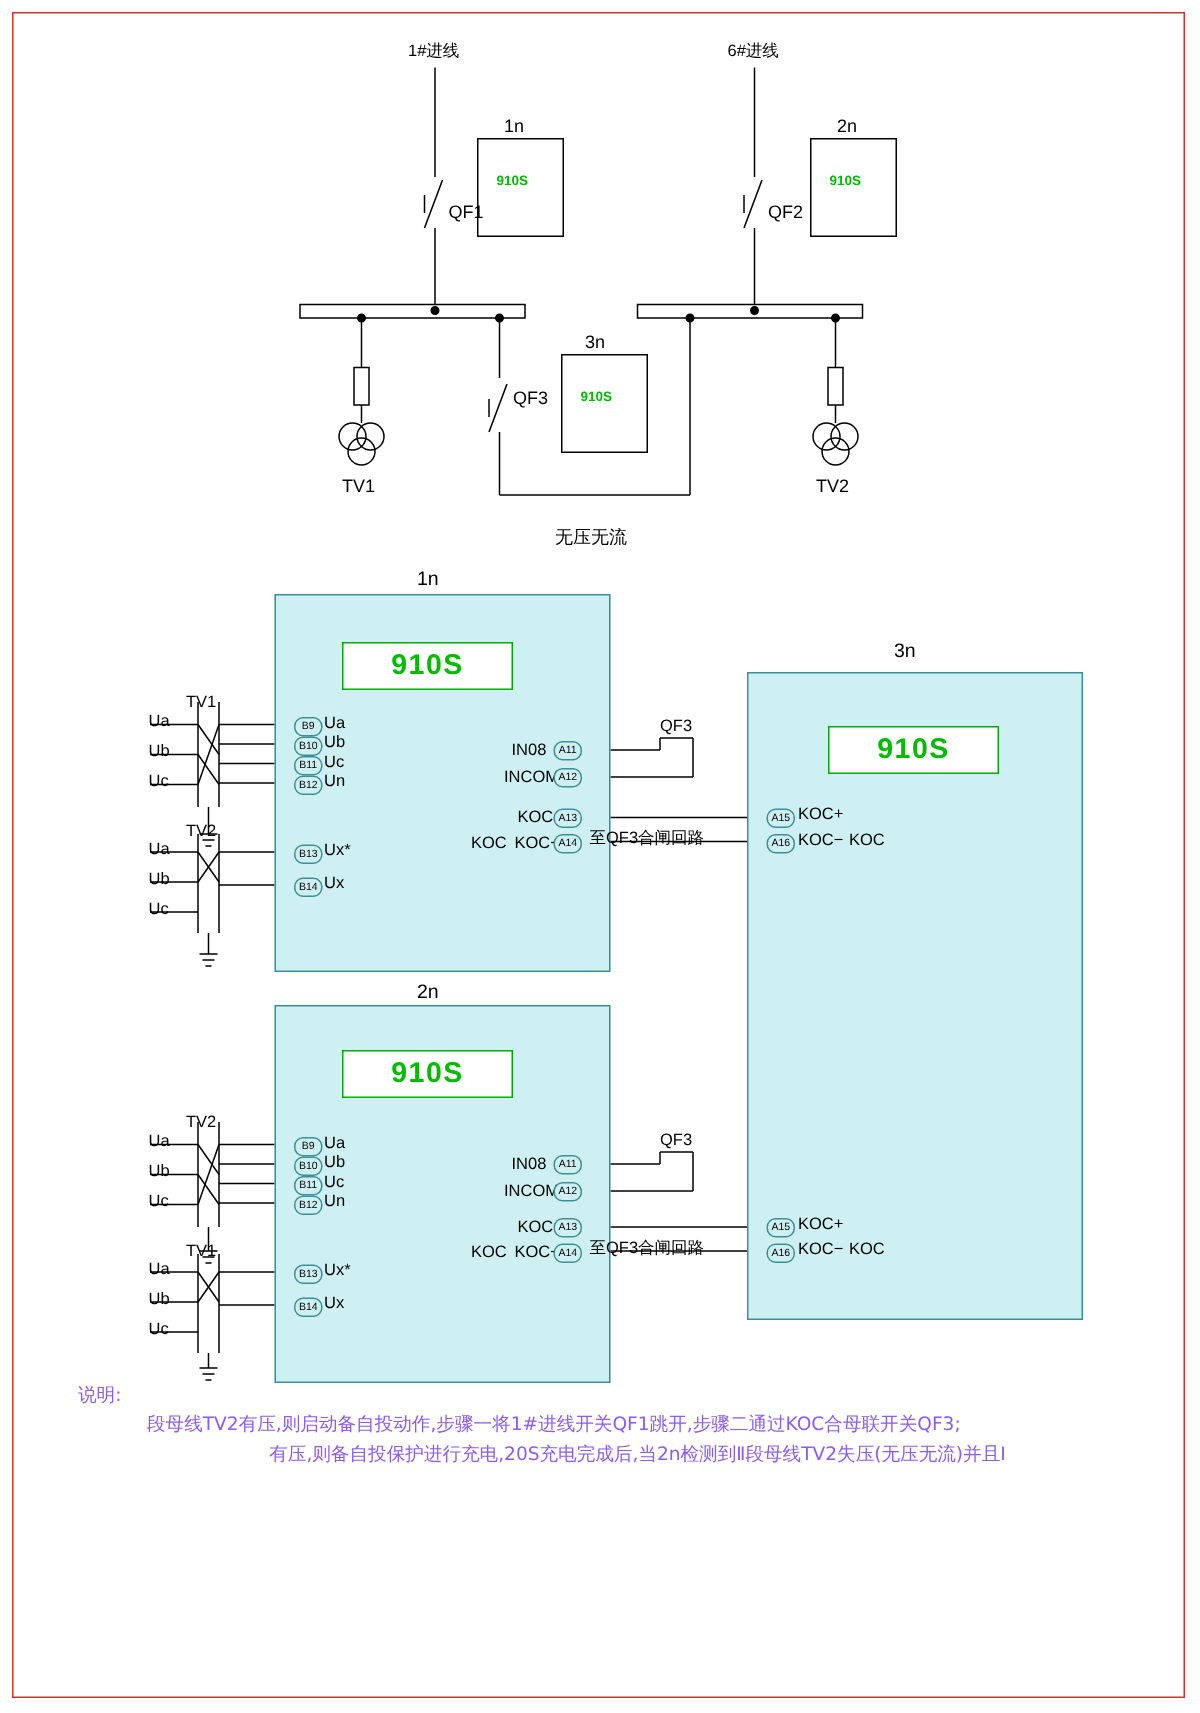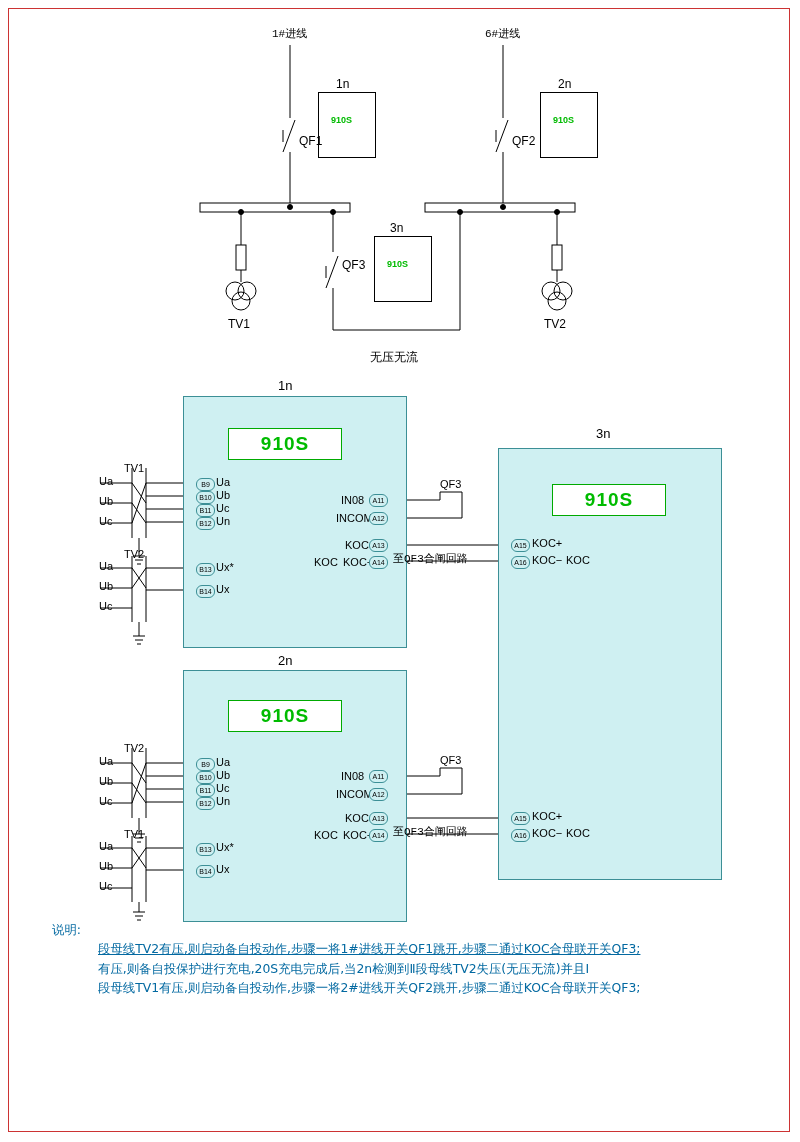--- a/index.html
+++ b/index.html
@@ -20,21 +20,21 @@
     box-sizing:border-box;
   }
   svg.layer{position:absolute;left:0;top:0;width:800px;height:1142px;}
   .lbl{
     position:absolute;
     font-size:11px;
     line-height:12px;
     white-space:nowrap;
     color:#000;
   }
-  .lbl.cn{font-family:Liberation Mono, monospace;}
+  .lbl.cn{font-family:Liberation Sans, sans-serif;}
   .big910{
     font-size:19px;font-weight:bold;color:#00bb00;
     letter-spacing:1px;
   }
   .small910{
     font-size:9px;color:#00bb00;font-weight:bold;
   }
   .box910{
     position:absolute;
     border:1px solid #00aa00;
@@ -61,21 +61,21 @@
     line-height:11px;
     text-align:center;
     color:#000;
   }
   .notes{
     position:absolute;
     left:52px;top:920px;width:700px;
     font-family:"DejaVu Sans","Liberation Sans",sans-serif;
     font-size:12.4px;
     line-height:19.3px;
-    color:#0369a1;
+    color:#8b5cf6;
   }
   .notes .hang{ text-indent:0; }
   .notes .ind{ padding-left:26px; }
   .title-cn{font-size:12px;}
 </style>
 </head>
 <body>
 
 <div id="sheet">
 
@@ -360,18 +360,17 @@
   <div class="lbl" style="left:566px;top:554px;">KOC</div>
 
   <div class="term" style="left:511px;top:812px;">A15</div>
   <div class="lbl" style="left:532px;top:810px;">KOC+</div>
   <div class="term" style="left:511px;top:829px;">A16</div>
   <div class="lbl" style="left:532px;top:827px;">KOC−</div>
   <div class="lbl" style="left:566px;top:827px;">KOC</div>
 
   <div class="notes">
     <div class="hang">说明:</div>
-    <div class="ind" style="padding-left:46px;text-decoration:underline;">段母线TV2有压,则启动备自投动作,步骤一将1#进线开关QF1跳开,步骤二通过KOC合母联开关QF3;</div>
-    <div class="ind" style="padding-left:46px;">有压,则备自投保护进行充电,20S充电完成后,当2n检测到Ⅱ段母线TV2失压(无压无流)并且Ⅰ</div>
-    <div class="ind" style="padding-left:46px;">段母线TV1有压,则启动备自投动作,步骤一将2#进线开关QF2跳开,步骤二通过KOC合母联开关QF3;</div>
+    <div class="ind" style="padding-left:46px;">段母线TV2有压,则启动备自投动作,步骤一将1#进线开关QF1跳开,步骤二通过KOC合母联开关QF3;</div>
+    <div class="ind" style="padding-left:46px;text-align:center;">有压,则备自投保护进行充电,20S充电完成后,当2n检测到Ⅱ段母线TV2失压(无压无流)并且Ⅰ</div>
   </div>
 
 </div>
 
 </body></html>

